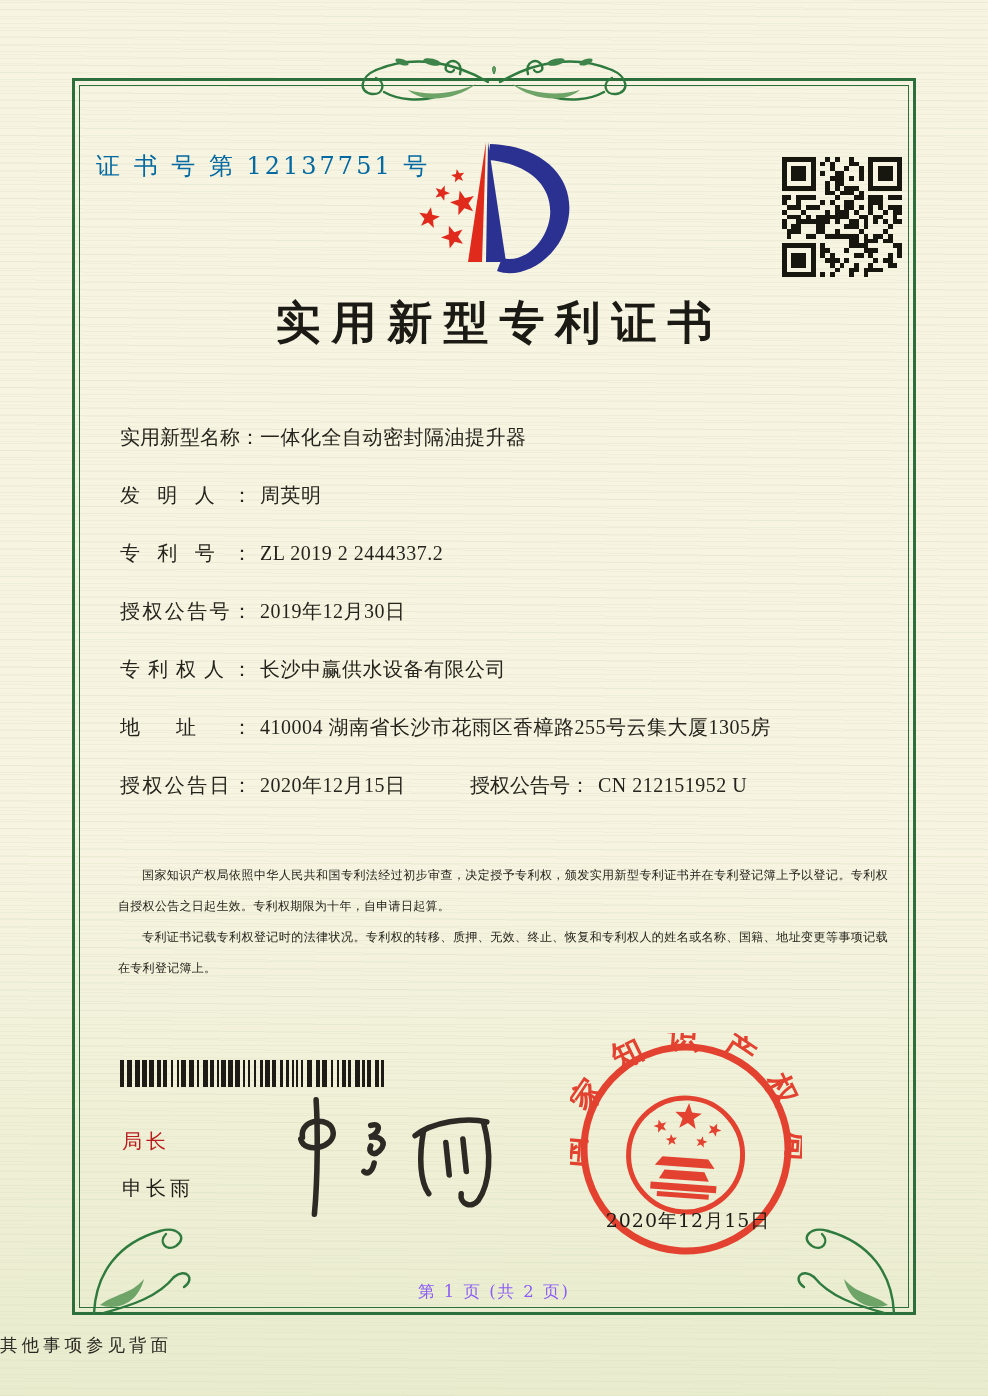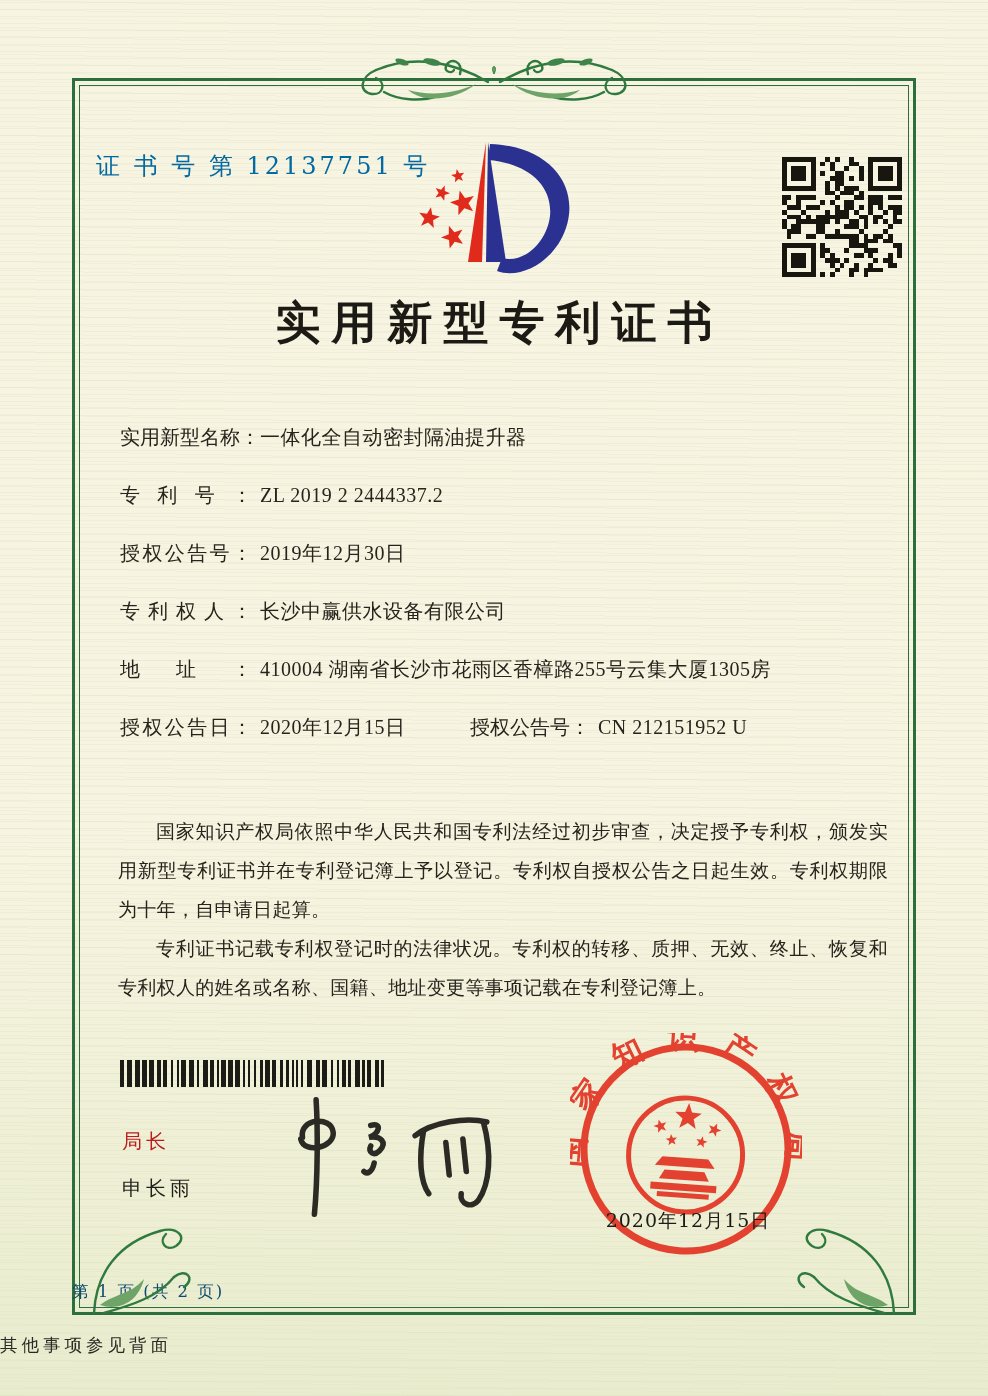--- a/index.html
+++ b/index.html
@@ -25,32 +25,32 @@
   .cert-no{left:96px;top:150px;font-size:24px;letter-spacing:3px;color:#0369a1;}
   .title{left:0;right:0;top:293px;text-align:center;font-size:45px;font-weight:bold;
     letter-spacing:11px;text-indent:11px;color:#1c1a14;}
 
   .fields{left:120px;top:422px;width:770px;font-size:20px;}
   .frow{height:30px;line-height:30px;margin-bottom:28px;position:relative;white-space:nowrap;}
   .flabel{display:inline-block;width:132px;text-align:justify;text-align-last:justify;vertical-align:top;}
   .fval{margin-left:8px;letter-spacing:.5px;font-family:Liberation Serif, serif;}
   .pair2{position:absolute;left:350px;top:0;text-align:center;}
 
-  .paras{left:118px;top:812px;width:770px;font-size:19px;line-height:39px;text-align:justify;}
+  .paras{left:118px;top:860px;width:770px;font-size:12px;line-height:31px;text-align:justify;}
   .paras p{margin:0;text-indent:2em;letter-spacing:.3px;}
 
   .barcode{left:120px;top:1060px;}
   .officer-title{left:122px;top:1128px;font-size:20px;letter-spacing:4px;color:#b91c1c;}
   .officer-name{left:122px;top:1175px;font-size:20px;letter-spacing:4px;color:#211f19;font-family:Liberation Mono, monospace;}
   .signature{left:262px;top:1093px;}
   .seal{left:570px;top:1033px;}
   .seal-date{left:578px;top:1208px;width:220px;text-align:center;font-size:19px;
     letter-spacing:1px;color:#1d1b15;}
-  .page-num{left:72px;right:72px;top:1281px;font-size:16.5px;
-    letter-spacing:2px;color:#0c4a6e;}
+  .page-num{left:72px;right:72px;top:1281px;text-align:center;font-size:16.5px;
+    letter-spacing:2px;color:#8b5cf6;}
   .back-note{left:0;right:0;top:1333px;font-size:17.5px;
     letter-spacing:4px;color:#2b2923;}
   .qr{left:777px;top:152px;}
   .logo{left:398px;top:130px;}
   .orn{z-index:3;}
 </style>
 </head>
 <body>
 
 <div class="page">
@@ -332,20 +332,23 @@
       <rect x="3" y="21" width="3" height="3" fill="#17160f"></rect>
     </svg>
 
   <div class="abs title">实用新型专利证书</div>
 
   <div class="abs fields">
     <div class="frow">
       <span class="flabel">实用新型名称：</span><span class="fval">一体化全自动密封隔油提升器</span>
     </div>
     <div class="frow">
+      <span class="flabel">发明人：</span><span class="fval">周英明</span>
+    </div>
+    <div class="frow">
       <span class="flabel">专利号：</span><span class="fval">ZL 2019 2 2444337.2</span>
     </div>
     <div class="frow">
       <span class="flabel">授权公告号：</span><span class="fval">2019年12月30日</span>
     </div>
     <div class="frow">
       <span class="flabel">专利权人：</span><span class="fval">长沙中赢供水设备有限公司</span>
     </div>
     <div class="frow">
       <span class="flabel">地址：</span><span class="fval">410004 湖南省长沙市花雨区香樟路255号云集大厦1305房</span>

